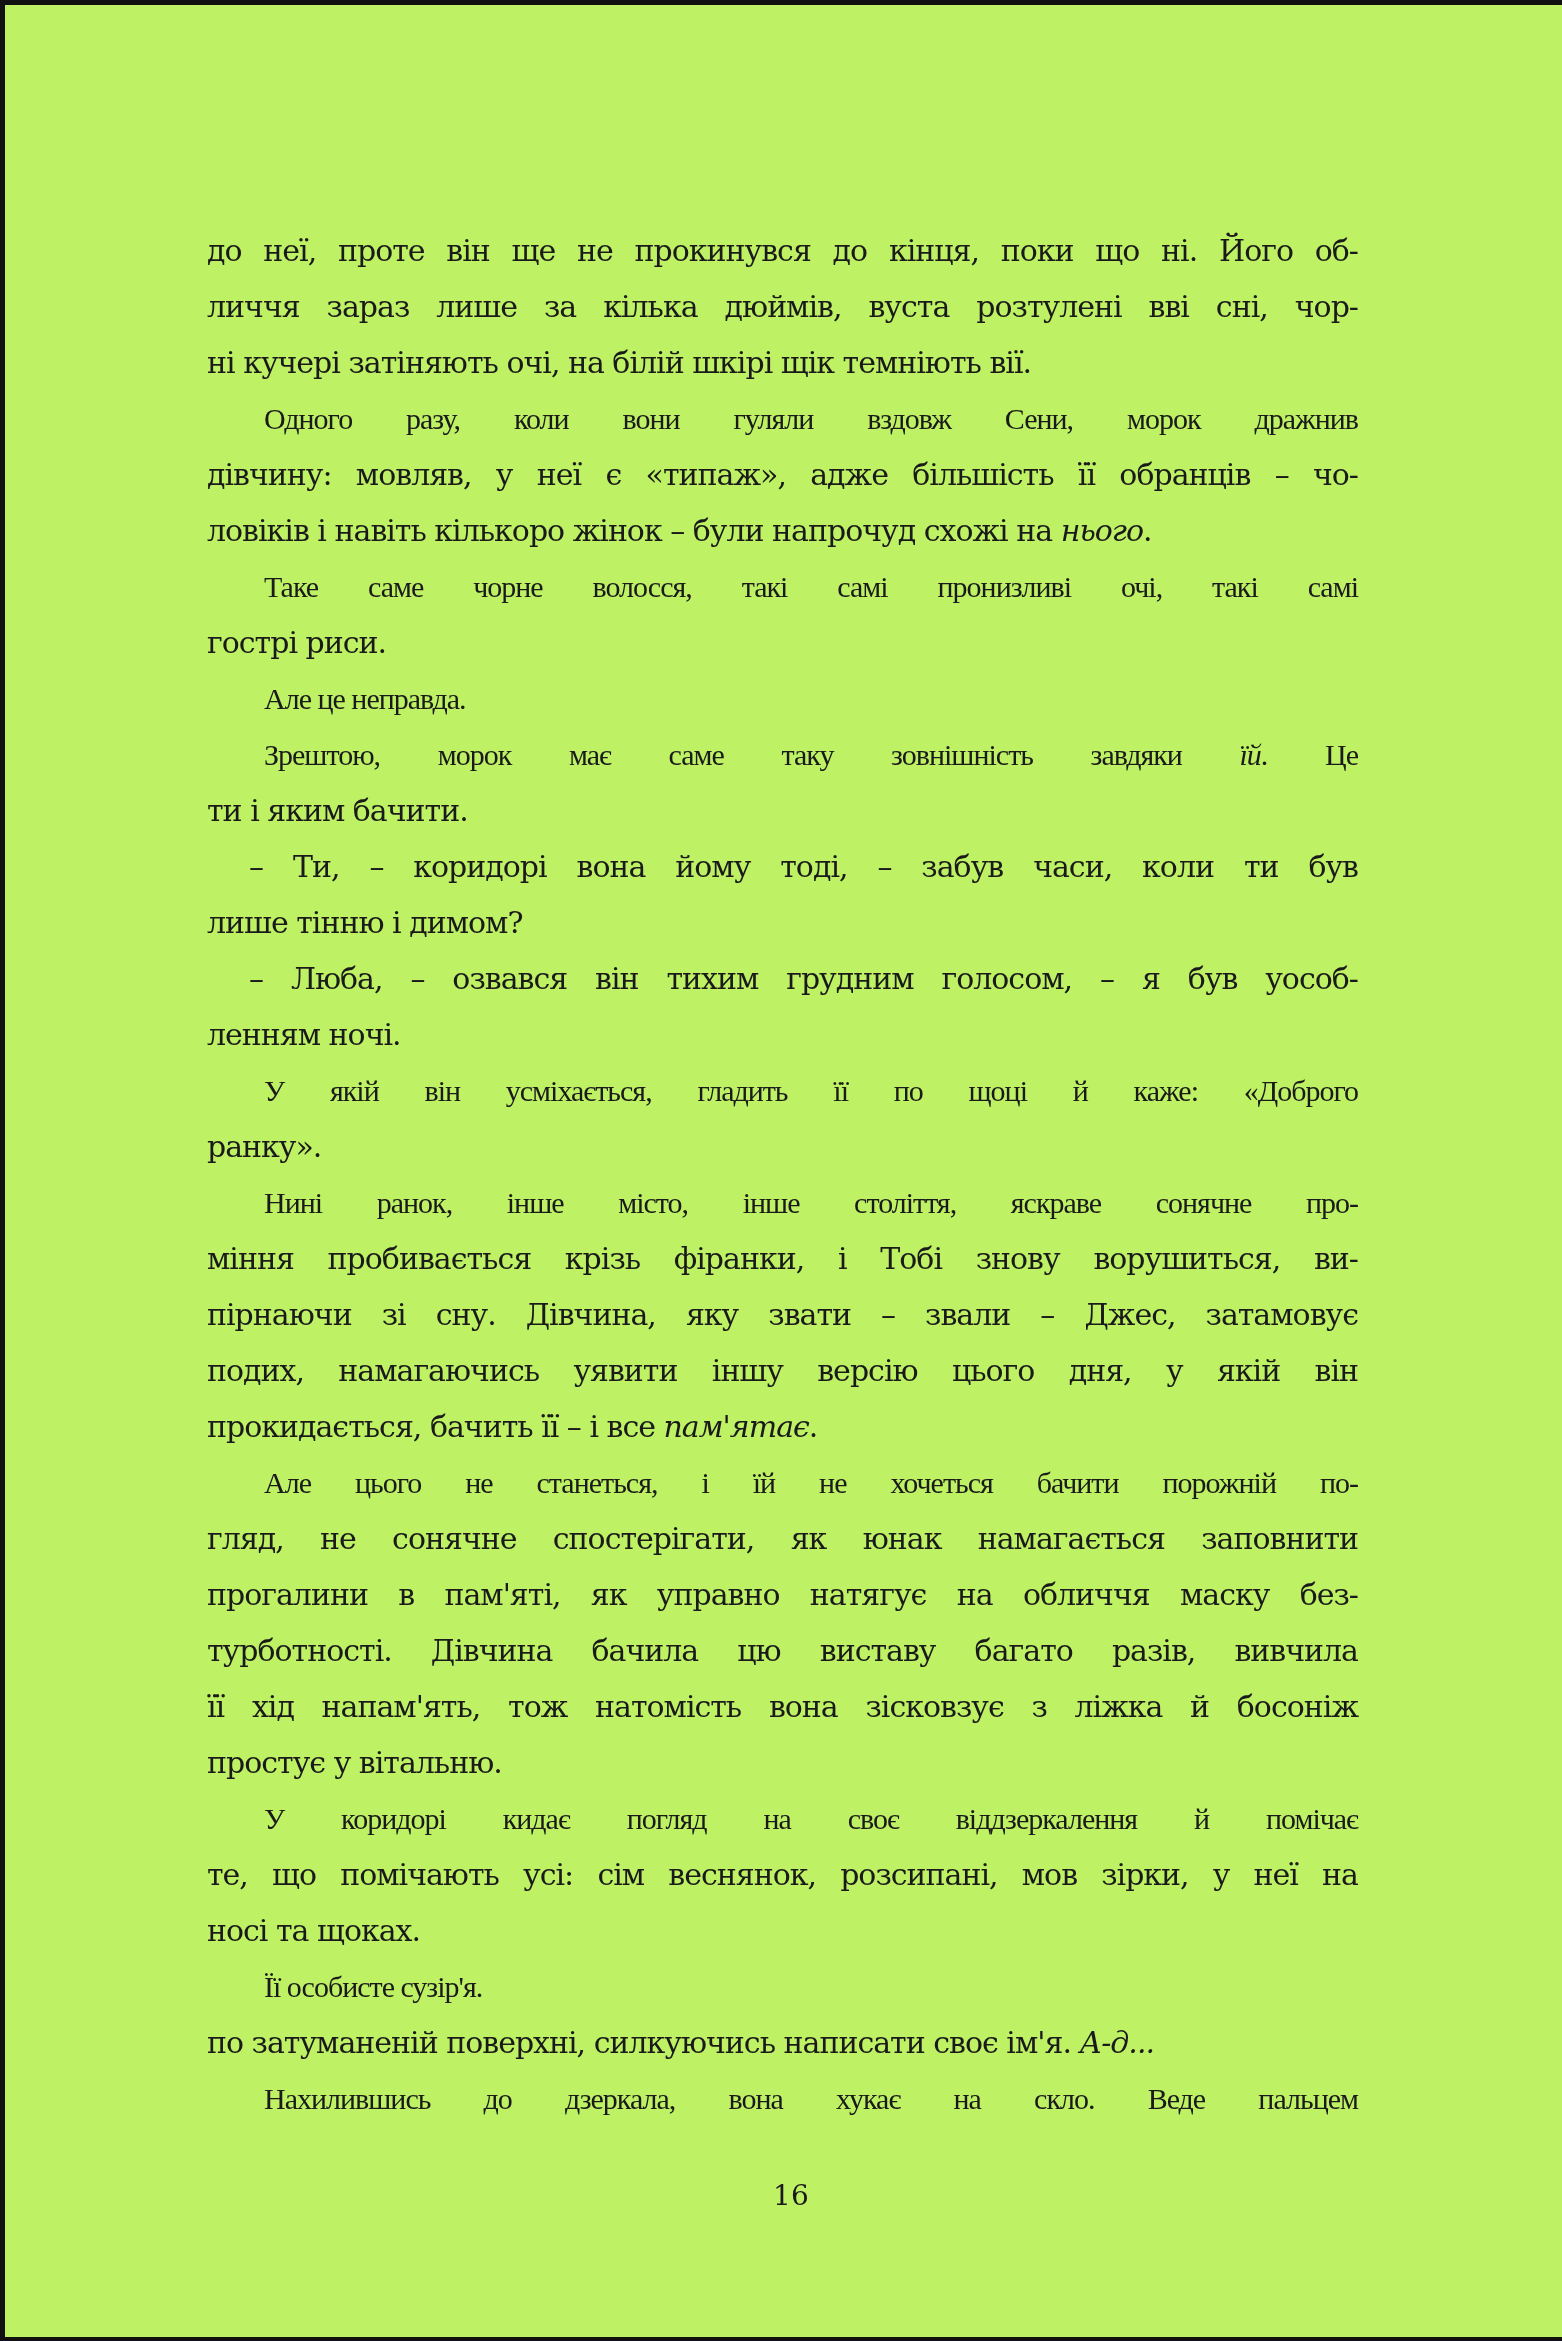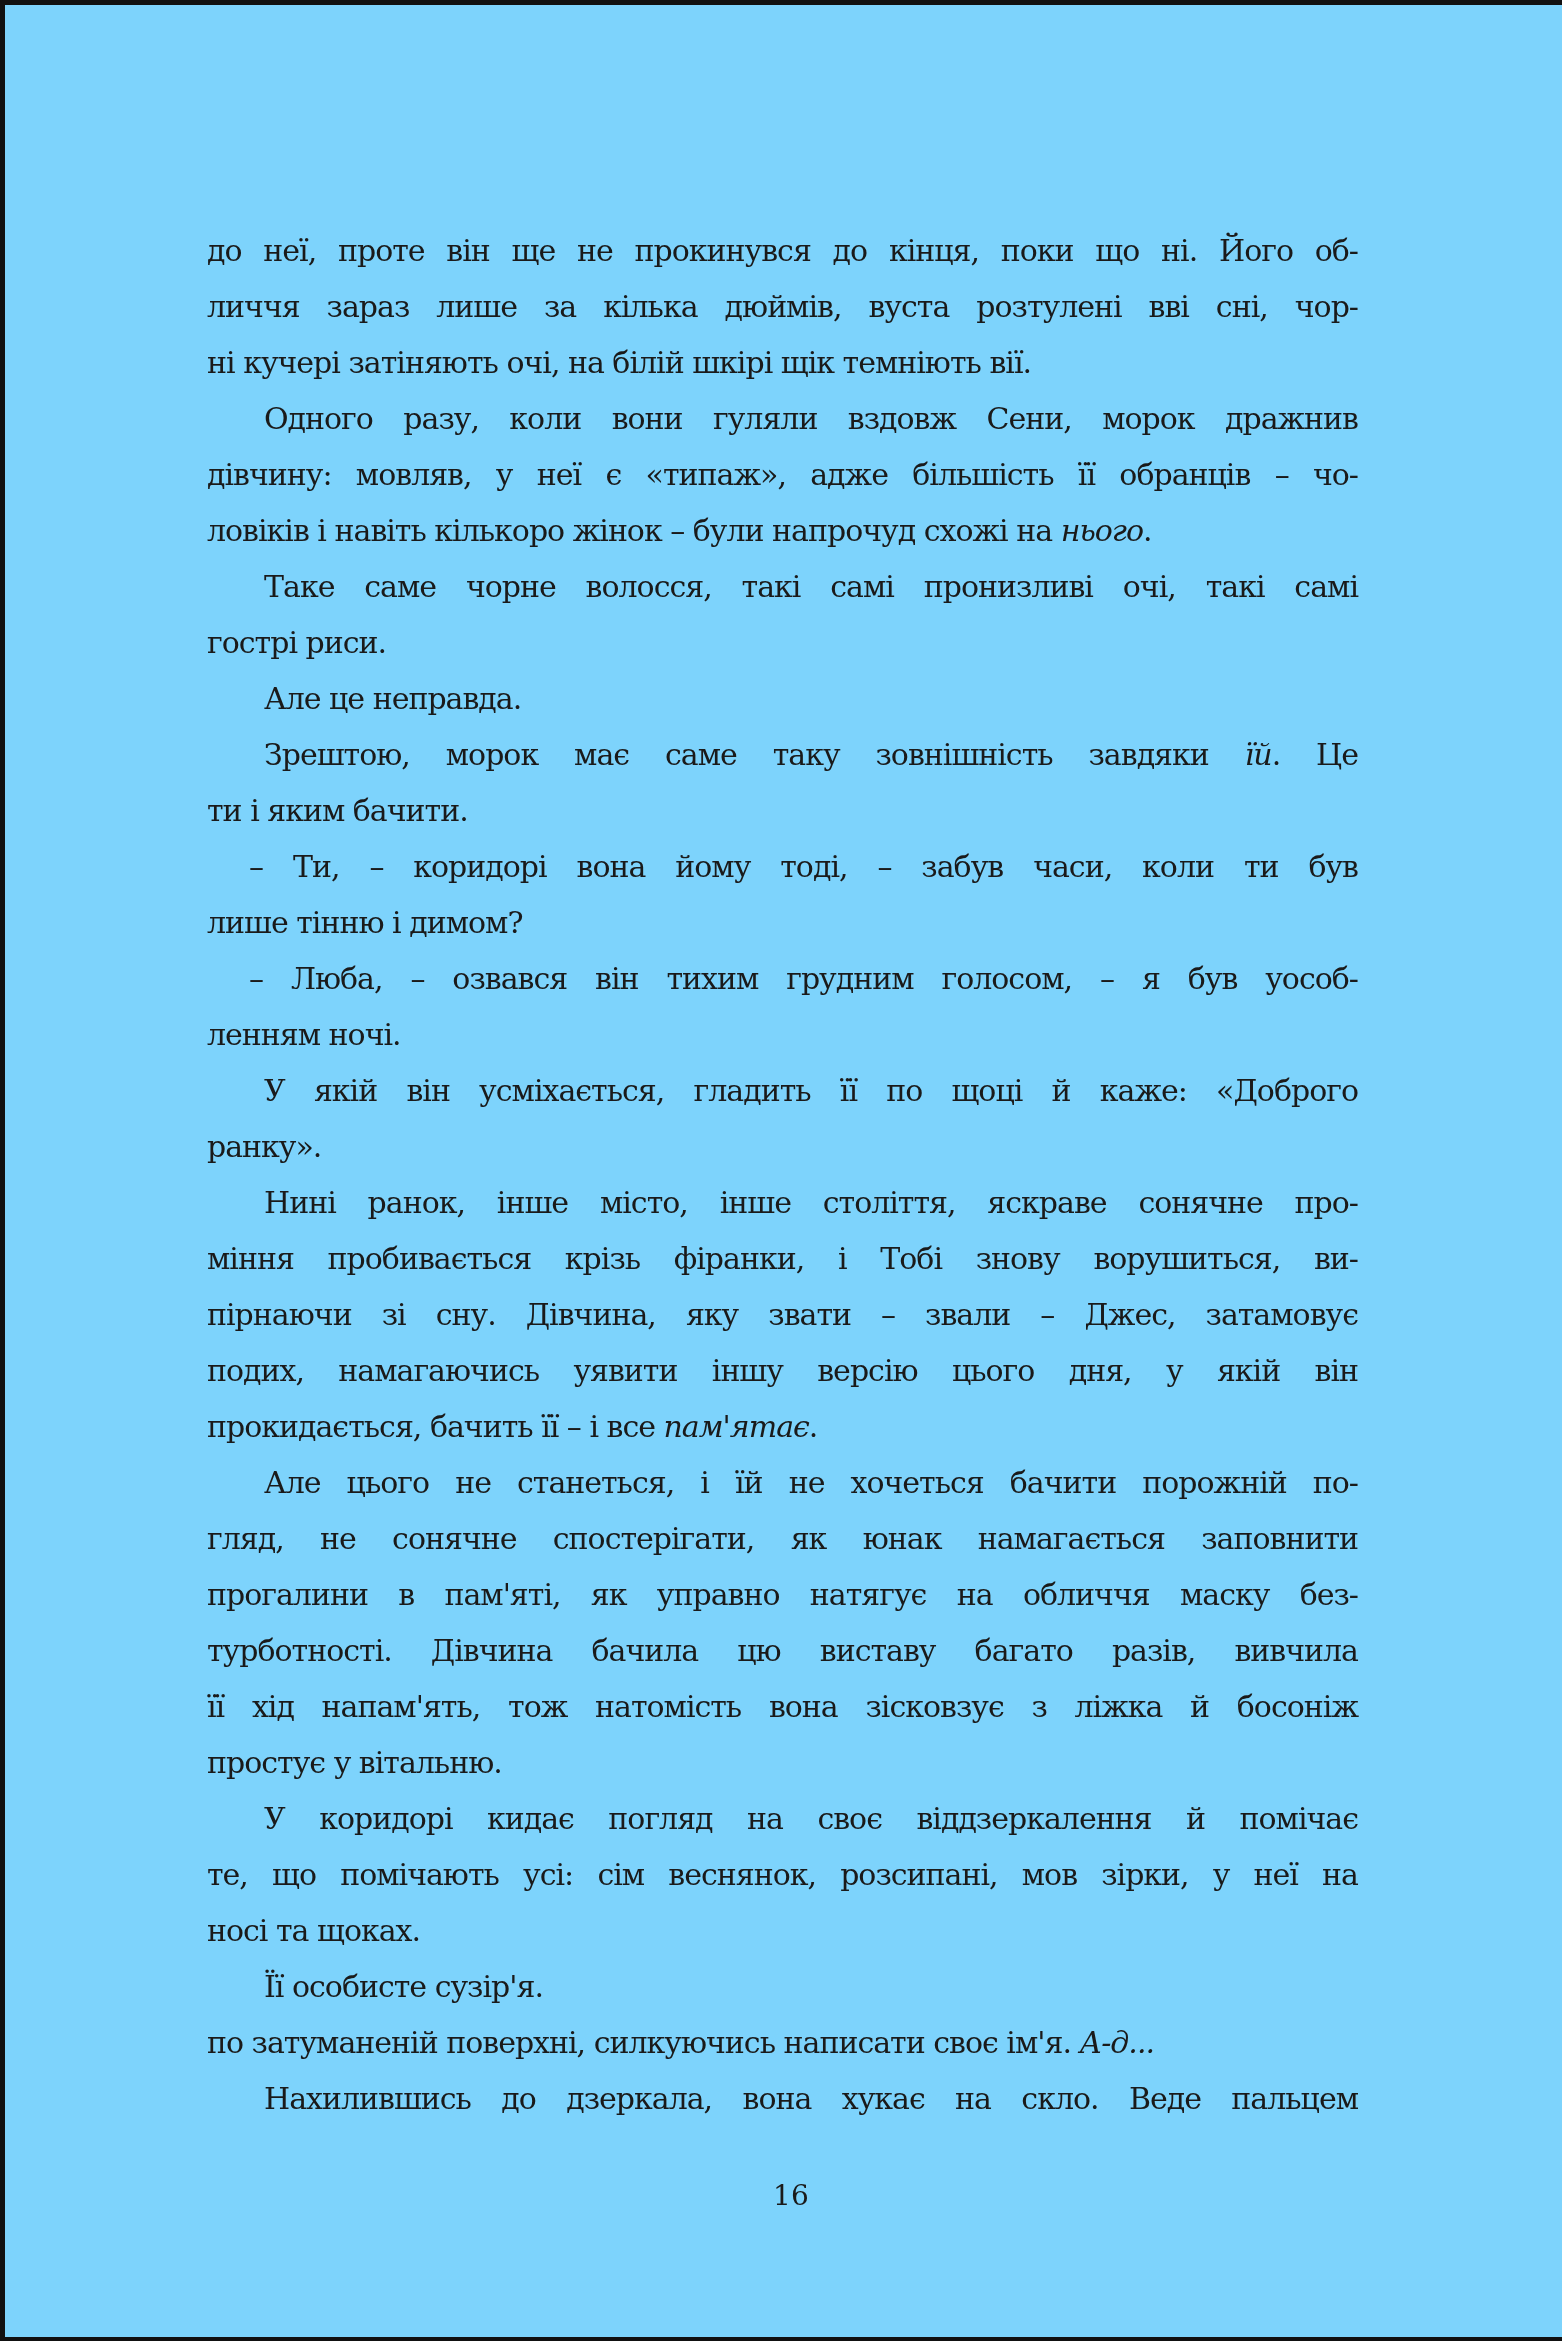--- a/index.html
+++ b/index.html
@@ -16,21 +16,21 @@
   .page {
     position: absolute;
     left: 0;
     top: 0;
     width: 1562px;
     height: 2342px;
     box-sizing: border-box;
     border-top: 5.7px solid #111;
     border-left: 5.7px solid #111;
     border-bottom: 5.7px solid #111;
-    background: #7dd3fc;
+    background: #bef264;
   }
   .text-block {
     position: absolute;
     left: 202px;
     top: 218px;
     width: 1151px;
     font-family: "DejaVu Serif", "Liberation Serif", serif;
     font-size: 30px;
     line-height: 56px;
     color: #1a1a1a;
@@ -47,20 +47,21 @@
     text-align: justify;
     text-align-last: justify;
     height: 56px;
     overflow: visible;
   }
   .line.last {
     text-align-last: left;
   }
   .line.indent {
     padding-left: 57px;
+    font-family: Liberation Serif, serif;
   }
   .line.dialog-indent {
     padding-left: 42px;
   }
   em {
     font-style: italic;
     margin-top: 44px;
   }
   .page-number {
     position: absolute;

